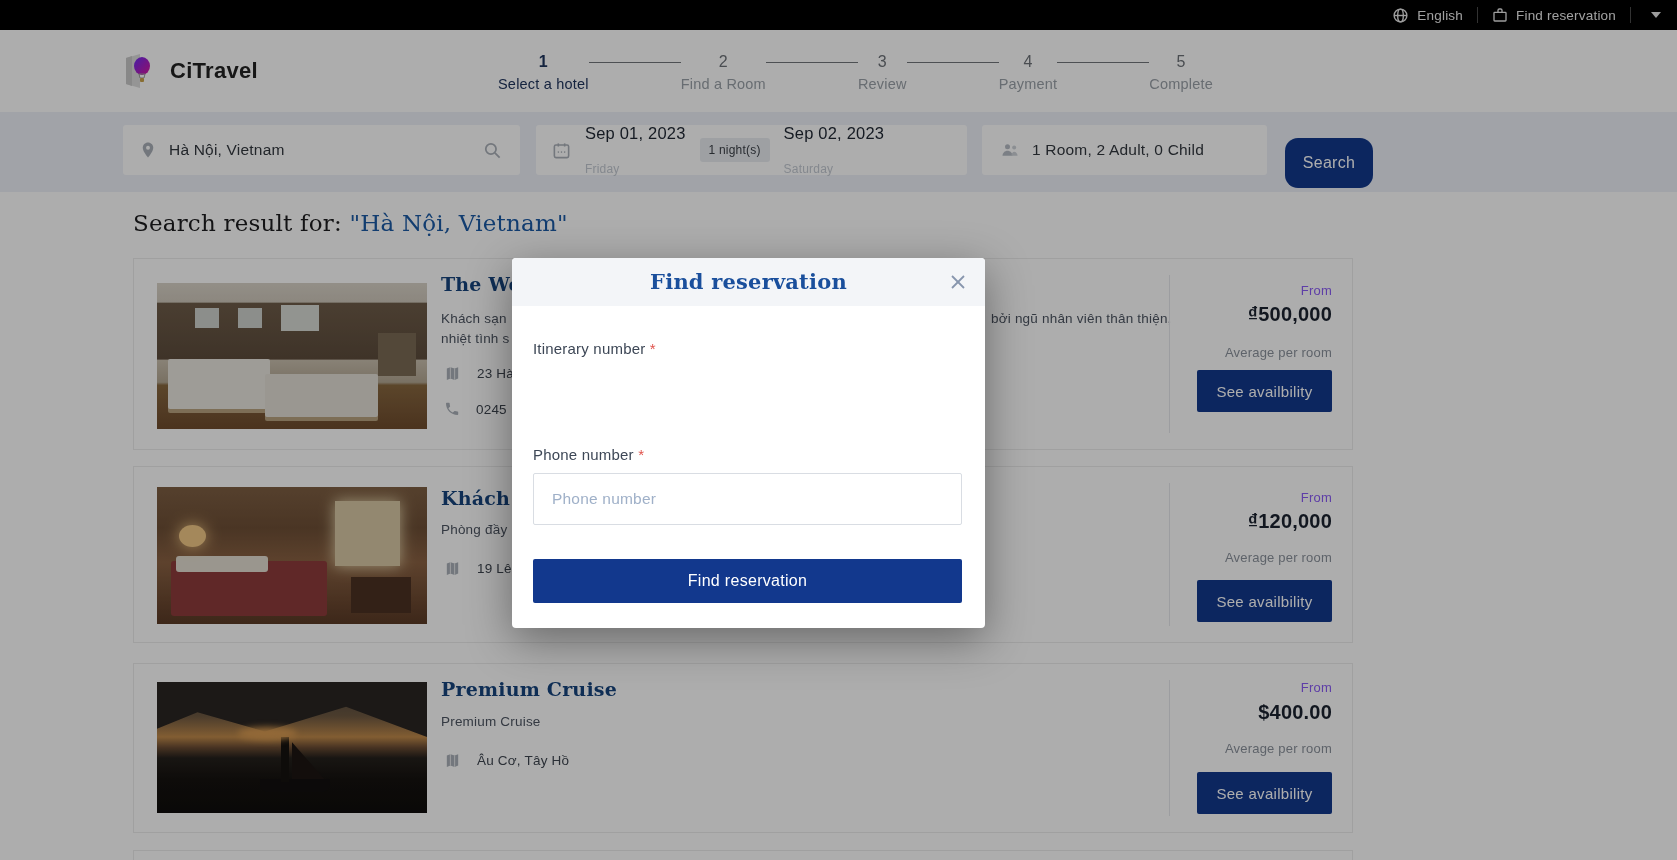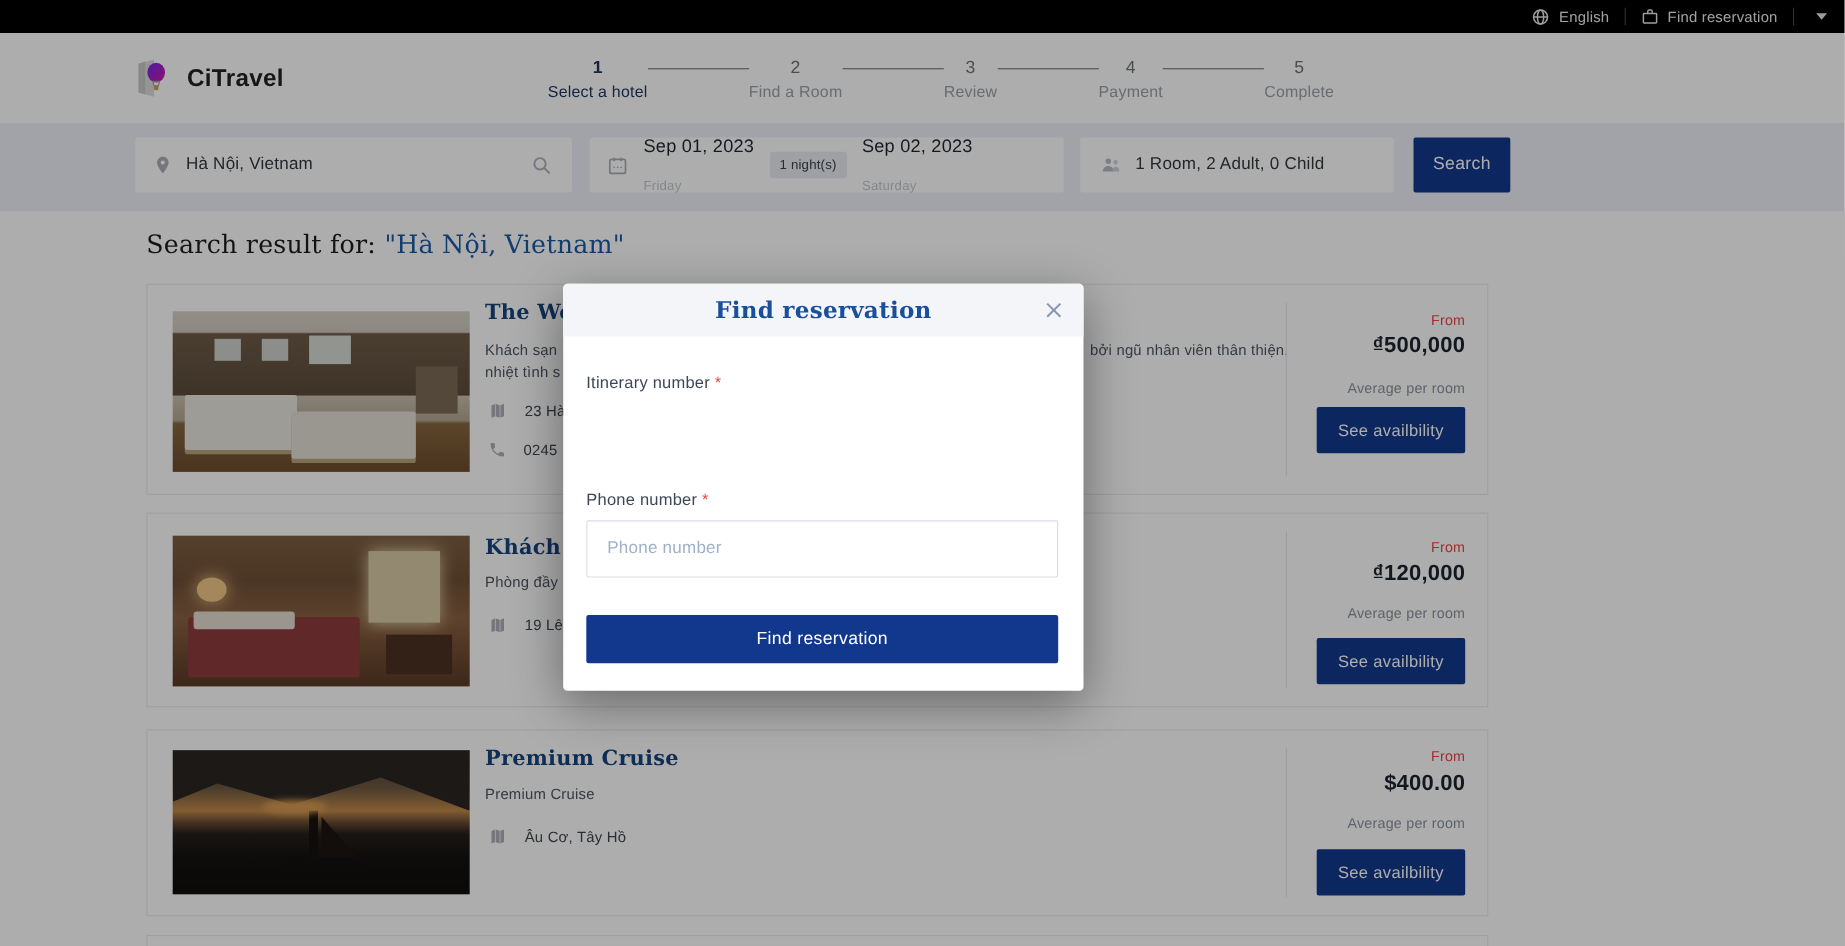--- a/index.html
+++ b/index.html
@@ -41,37 +41,37 @@
   .sb-loc input { border:none; outline:none; flex:1; font-size:15.5px; color:#33383f;
     font-family:"Liberation Sans", sans-serif; background:transparent; letter-spacing:.2px; }
   .sb-dates { left:536px; width:431px; padding:0 14px 0 16px; gap:14px; cursor:pointer; }
   .d-block { display:flex; flex-direction:column; line-height:1.15; }
   .d-date { font-size:16.5px; color:#1f2733; }
   .d-day { font-size:12px; color:#c3c9d2; margin-top:20px; }
   .pill { background:#e9ecf1; border-radius:3px; font-size:12px; color:#3c4148; padding:5px 9px; white-space:nowrap; }
   .sb-occ { left:982px; width:285px; padding:0 14px 0 18px; gap:12px; cursor:pointer; }
   .btn { border:none; cursor:pointer; background:#12388d; color:#ffffff;
     font-family:"Liberation Sans", sans-serif; letter-spacing:.3px; }
-  .sb-btn { position:absolute; left:1285px; top:13px; width:88px; height:50px; font-size:16px; border-radius:2px; }
+  .sb-btn { position:absolute; left:1285px; top:26px; width:88px; height:50px; font-size:16px; border-radius:13px; }
 
   
   .heading { position:absolute; left:133px; top:210px; font-family:"DejaVu Serif", serif;
     font-size:23px; color:#1d1d1f; }
   .heading .q { color:#1b5aa5; }
 
   .card { position:absolute; left:133px; width:1220px; background:#ffffff; border:1px solid #ececec; }
   .photo { position:absolute; left:23px; width:270px; overflow:hidden; cursor:pointer; }
   .c-title { position:absolute; left:307px; font-family:"DejaVu Serif", serif; font-weight:700;
     font-size:19px; color:#17457e; cursor:pointer; white-space:nowrap; }
   .c-desc { position:absolute; left:307px; font-size:13.5px; color:#4d5562; white-space:nowrap; }
   .c-row { position:absolute; left:310px; display:flex; align-items:center; gap:16px;
     font-size:13.5px; color:#3f4650; }
   .c-right { position:absolute; right:0; top:0; bottom:0; width:183px; }
   .c-right::before { content:""; position:absolute; left:0; top:16px; bottom:16px; width:1px; background:#e6e8ec; }
-  .from { position:absolute; right:20px; font-size:13px; color:#ef4444; }
+  .from { position:absolute; right:20px; font-size:13px; color:#8b5cf6; }
   .price { position:absolute; right:20px; font-size:20px; font-weight:800; color:#1b2330; }
   .avg { position:absolute; right:20px; font-size:13px; color:#8b929c; }
   .cta { position:absolute; right:20px; width:135px; height:42px; font-size:15px; border-radius:2px; }
 
   
   .shape { position:absolute; }
   .p1 { background:linear-gradient(180deg,#d8d2c8 0%,#cfc8bb 13%,#6e5c49 14%,#5d4c3c 52%,#c9bfae 53%,#b3a793 68%,#87673f 70%,#6f4c2e 100%); }
   .p2 { background:linear-gradient(180deg,#7e5f43 0%,#6e4f36 30%,#8a6243 55%,#5a3a26 100%); }
   .p3 { background:linear-gradient(180deg,#43403c 0%,#6e5942 26%,#c08a4b 42%,#6a4c33 50%,#24201c 58%,#15120f 75%,#0f0d0c 100%); }
 

